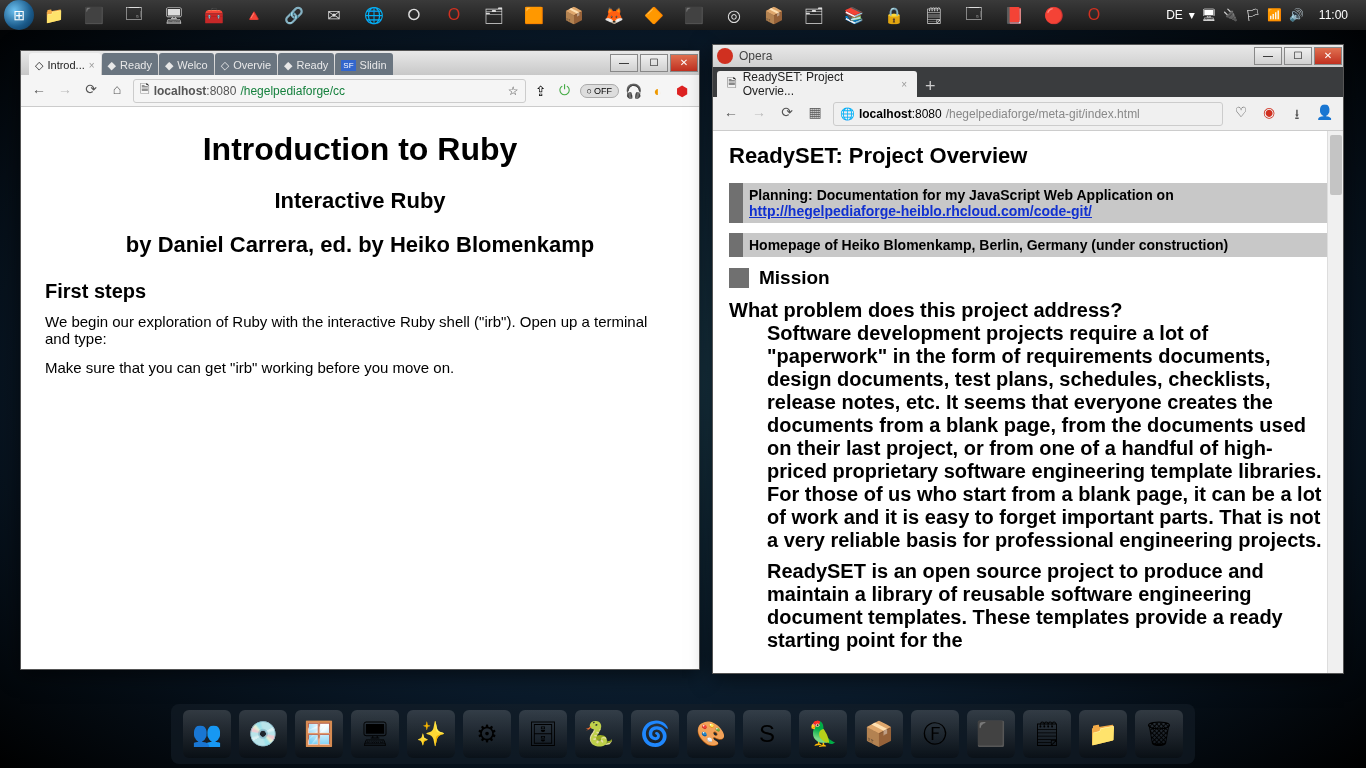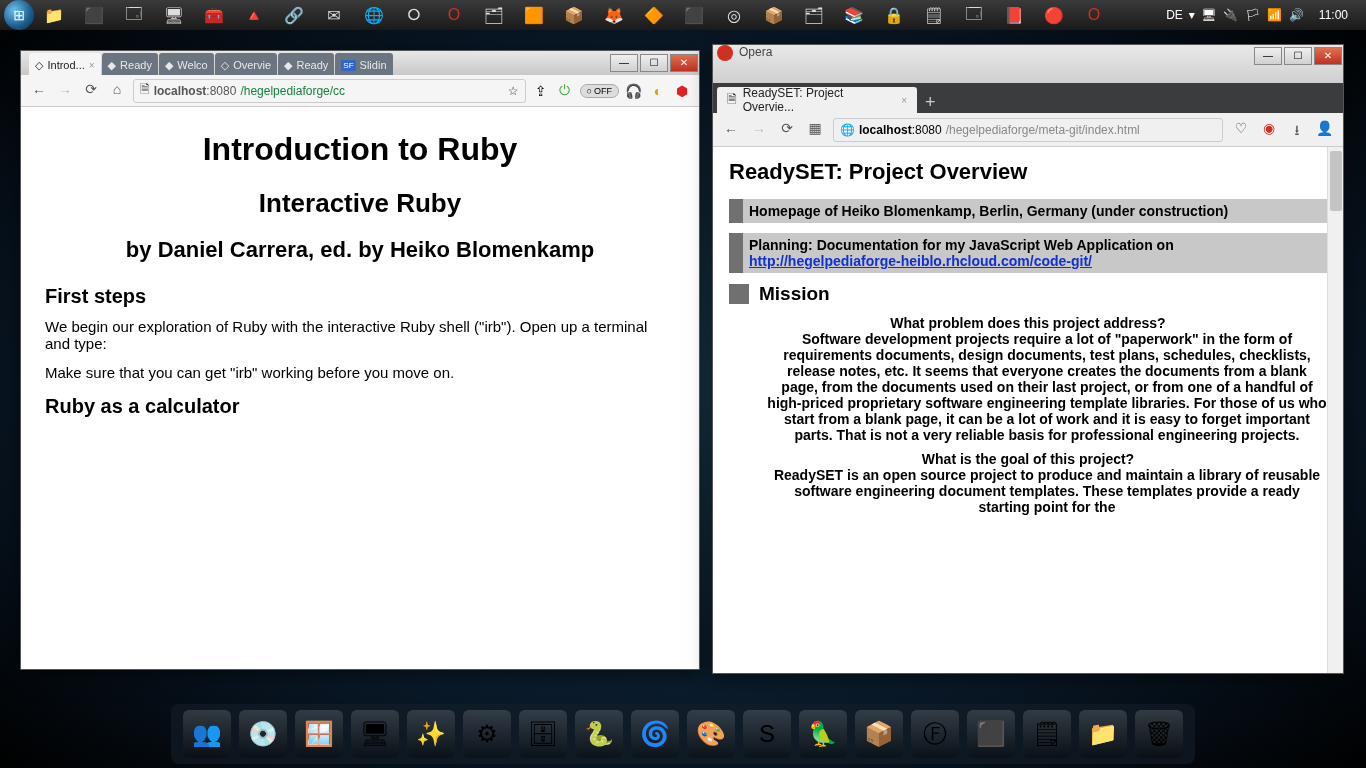--- a/index.html
+++ b/index.html
@@ -107,37 +107,37 @@
 .tb-badge {
   display: inline-flex; align-items: center; gap: 2px;
   border: 1px solid #aaa; border-radius: 10px; padding: 1px 6px; font-size: 9px;
   background: #ddd;
 }
 .ext-icons { display: flex; gap: 6px; align-items: center; }
 .ext-icon { width: 18px; height: 18px; font-size: 14px; display:flex; align-items:center; justify-content:center; cursor:pointer; }
 
 .chrome-content { flex: 1; overflow: auto; padding: 24px 24px; }
 .chrome-content h1 { font-size: 32px; font-weight: bold; text-align: center; margin-bottom: 20px; font-family: Verdana, Arial; }
-.chrome-content h2 { font-size: 26px; font-weight: bold; text-align: center; margin-bottom: 18px; font-family: Verdana, Arial;}
+.chrome-content h2 { font-size: 22px; font-weight: bold; text-align: center; margin-bottom: 18px; font-family: Verdana, Arial;}
 .chrome-content h3.byline { font-size: 22px; font-weight: bold; text-align: center; margin-bottom: 22px; font-family: Verdana, Arial;}
 .chrome-content h3.section { font-size: 20px; font-weight: bold; margin: 14px 0 10px; font-family: Verdana, Arial;}
 .chrome-content p { font-size: 15px; margin-bottom: 12px; font-family: Verdana, Arial; }
 .code-inline { margin-left: 24px; font-family: monospace; font-size: 15px; }
 .terminal {
   margin: 30px 40px; border: 4px solid #b04080; background: #000;
   padding: 12px 14px; font-family: monospace; font-size: 14px; color: #30d030;
   font-weight: bold;
 }
 .terminal .prompt { color: #30d030; }
 
 
 #opera-win { top: 44px; left: 712px; width: 632px; height: 630px; }
 .opera-header {
-  height: 38px; background: linear-gradient(#e8e8e8,#d0d0d0);
-  display: flex; align-items: flex-start; padding-left: 4px;
+  height: 22px; background: linear-gradient(#e8e8e8,#d0d0d0);
+  display: flex; align-items: center; padding-left: 4px;
 }
 .opera-logo { width: 16px; height: 16px; background: #d03020; border-radius: 50%; margin-right: 6px; }
 .opera-header-title { font-size: 12px; color: #444; flex: 1; }
 .opera-tabs {
   height: 30px; background: #3a3c3e; display: flex; align-items: flex-end;
   padding: 0 4px;
 }
 .opera-tab {
   background: #5a5c5e; color: #ddd; font-size: 12px;
   height: 26px; padding: 0 10px; display: flex; align-items: center; gap: 6px;
@@ -167,21 +167,21 @@
 }
 .mission-box { width: 20px; height: 20px; background: #707070; }
 .mission-head h2 { font-size: 19px; font-weight: bold; font-family: Liberation Sans, sans-serif;}
 .linkbox {
   float: right; width: 210px;
   background: #ffffcc; border: 2px solid #999933;
   padding: 10px 14px; margin: 0 0 8px 10px;
   font-family: Verdana, Arial; font-size: 14px; font-weight: bold;
 }
 .linkbox a { color: #1030d0; display: block; }
-.qa { font-family: Verdana, Arial; font-size: 14px; text-align: center; }
+.qa { font-family: Verdana, Arial; font-size: 20px; }
 .qa .q { font-weight: bold; margin-top: 6px; }
 .qa .a { font-weight: bold; margin-left: 38px; margin-bottom: 8px; }
 .scrollbar-v { position: absolute; right: 0; top: 0; bottom: 0; width: 16px; background: #f0f0f0; border-left: 1px solid #ddd; }
 .scrollbar-v .thumb { position:absolute; top: 4px; left: 2px; width: 12px; height: 60px; background: #c4c4c4; border-radius: 2px;}
 </style>
 </head>
 <body>
 
 <div class="taskbar">
   <div class="start-orb"></div>
@@ -283,21 +283,20 @@
       <div class="ext-icon" style="color:#d22">⬢</div>
     </div>
   </div>
   <div class="chrome-content">
     <h1>Introduction to Ruby</h1>
     <h2>Interactive Ruby</h2>
     <h3 class="byline">by Daniel Carrera, ed. by Heiko Blomenkamp</h3>
     <h3 class="section">First steps</h3>
     <p>We begin our exploration of Ruby with the interactive Ruby shell ("irb"). Open up a terminal and type:</p>
     <p>Make sure that you can get "irb" working before you move on.</p>
-    <h3 class="section">Ruby as a calculator</h3>
   </div>
 </div>
 
 <div class="win" id="opera-win">
   <div class="opera-header">
     <div class="opera-logo"></div>
     <div class="opera-header-title">Opera</div>
     <div class="win-controls">
       <div class="win-btn">—</div>
       <div class="win-btn">☐</div>
@@ -325,32 +324,31 @@
     <div class="nav-btn">♡</div>
     <div class="nav-btn" style="color:#d03020">◉</div>
     <div class="nav-btn">⭳</div>
     <div class="nav-btn">👤</div>
   </div>
   <div class="opera-content">
     <div class="scrollbar-v">
         <div class="thumb"></div>
       </div>
     <h1>ReadySET: Project Overview</h1>
-    <div class="banner">Homepage of Heiko Blomenkamp, Berlin, Germany (under construction)</div>
     <div class="banner">
       <span>Planning: Documentation for my JavaScript Web Application on </span><a href="#">http://hegelpediaforge-heiblo.rhcloud.com/code-git/</a>
     </div>
+    <div class="banner">Homepage of Heiko Blomenkamp, Berlin, Germany (under construction)</div>
     <div class="mission-head">
       <div class="mission-box"></div>
       <h2>Mission</h2>
     </div>
     <div class="qa">
       <div class="q">What problem does this project address?</div>
       <div class="a">Software development projects require a lot of "paperwork" in the form of requirements documents, design documents, test plans, schedules, checklists, release notes, etc. It seems that everyone creates the documents from a blank page, from the documents used on their last project, or from one of a handful of high-priced proprietary software engineering template libraries. For those of us who start from a blank page, it can be a lot of work and it is easy to forget important parts. That is not a very reliable basis for professional engineering projects.</div>
-      <div class="q">What is the goal of this project?</div>
       <div class="a">ReadySET is an open source project to produce and maintain a library of reusable software engineering document templates. These templates provide a ready starting point for the</div>
     </div>
   </div>
 </div>
 
 <div class="dock">
   <div class="dock-icon">👥</div>
   <div class="dock-icon">💿</div>
   <div class="dock-icon">🪟</div>
   <div class="dock-icon">🖥</div>

